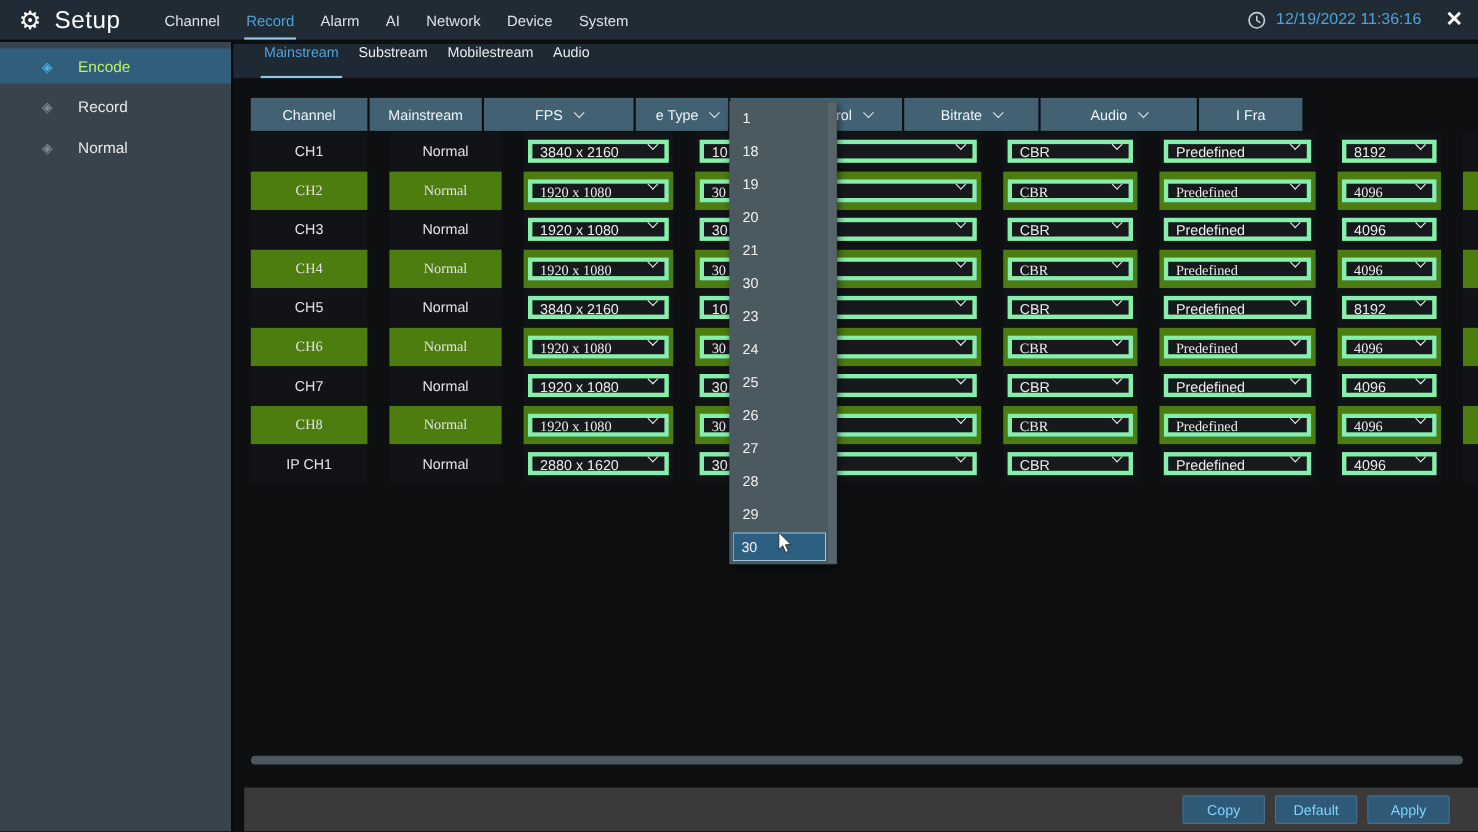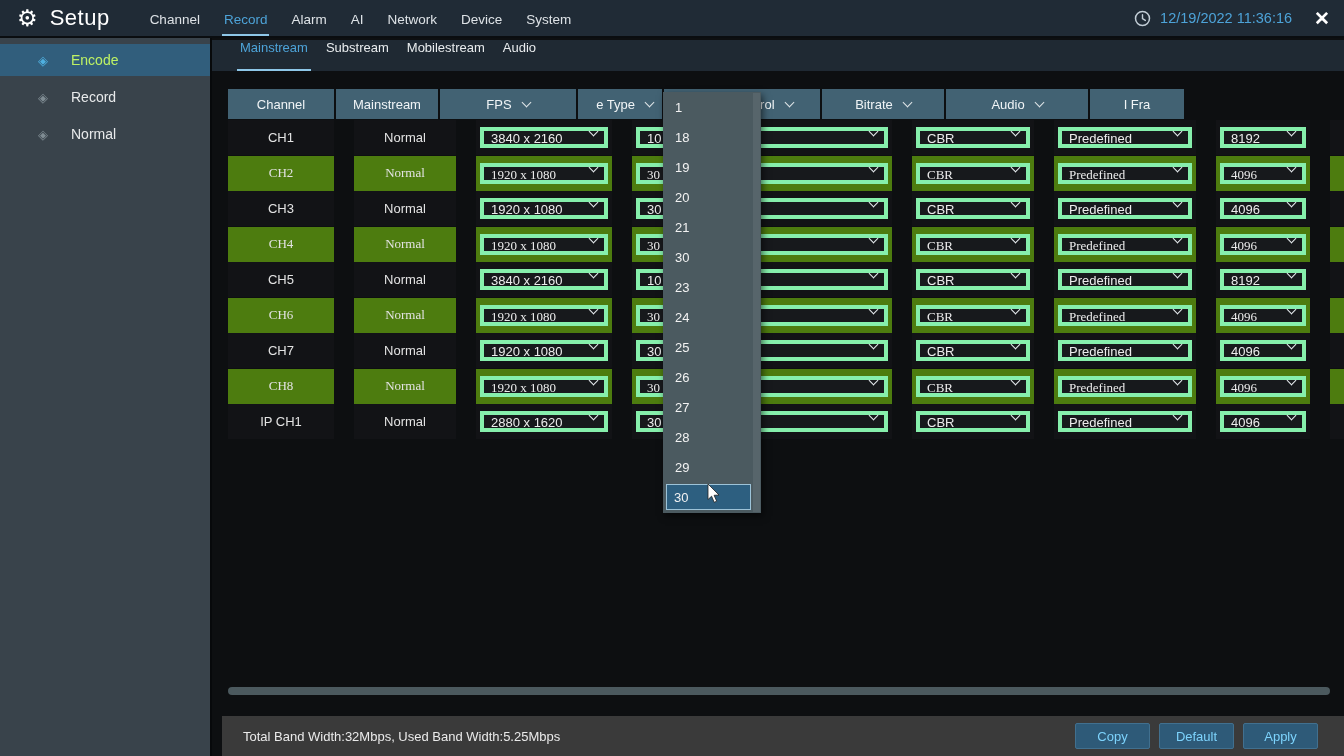--- a/index.html
+++ b/index.html
@@ -578,19 +578,18 @@
     <div class="dd-option selected">30</div>
   </div>
 
 <svg class="mouse-cursor" width="14" height="20" viewBox="0 0 14 20">
   <path d="M1,0 L1,15.5 L4.6,12.2 L7.2,18.3 L9.7,17.2 L7.1,11.3 L12,11 Z" fill="#ffffff" stroke="#222222" stroke-width="0.8"></path>
 </svg>
 
 <div class="hscroll"></div>
 
 <div class="statusbar">
-  <span class="status-text">Total Band Width:32Mbps, Used Band Width:5.25Mbps</span>
   <div class="btns">
     <div class="btn">Copy</div>
     <div class="btn">Default</div>
     <div class="btn">Apply</div>
   </div>
 </div>
 
 </body></html>

